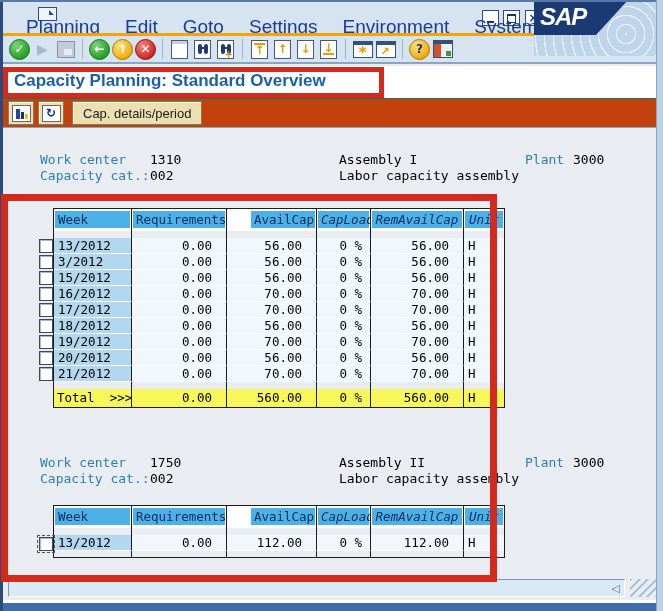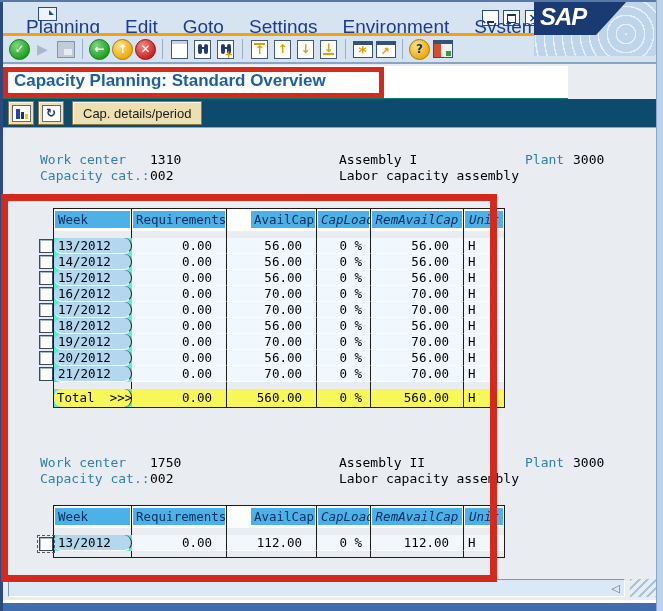--- a/index.html
+++ b/index.html
@@ -69,25 +69,25 @@
   .ic-sess::after{content:"*";position:absolute;left:5px;top:1px;color:#e0a000;
      font:bold 16px "DejaVu Sans",sans-serif;}
   .ic-short::after{content:"↗";position:absolute;left:4px;top:3px;color:#e0a000;
      font:bold 11px "DejaVu Sans",sans-serif;}
   .ic-cust{width:18px;height:16px;border:1px solid #33527a;background:#f0f0f0;
      box-shadow:inset 0 3px 0 #33527a;position:relative;}
   .ic-cust::before{content:"";position:absolute;left:0;top:3px;width:7px;height:13px;background:#d05030;}
   .ic-cust::after{content:"";position:absolute;right:1px;bottom:1px;width:5px;height:5px;background:#3a9a3a;}
 
   
-  #titlerow{left:0;top:66px;width:568px;height:32px;background:#fff;border-bottom:1px solid #0f766e;}
+  #titlerow{left:0;top:66px;width:663px;height:32px;background:#fff;border-bottom:1px solid #0f766e;}
   #page-title{position:absolute;left:14px;top:5px;font:bold 17px "Liberation Sans",sans-serif;color:#1c5fa8;}
 
   
-  #apptb{left:0;top:99px;width:663px;height:29px;background:#0c4a6e;border-bottom:1px solid #8aa4c4;
+  #apptb{left:0;top:99px;width:663px;height:29px;background:#c2410c;border-bottom:1px solid #8aa4c4;
      display:flex;align-items:center;padding-left:8px;box-sizing:border-box;gap:4px;}
   .abtn{height:22px;background:#ece0b2;border:1px solid #8a7a4a;
      box-shadow:inset 1px 1px 0 #fff8e0;display:flex;align-items:center;justify-content:center;cursor:default;}
   .abtn-ic{width:24px;}
   #cap-btn{padding:0 10px;font-size:13px;color:#1a1a1a;margin-left:4px;}
   .ic-chart{width:17px;height:15px;background:#fff;border:1px solid #667;position:relative;}
   .ic-chart::before{content:"";position:absolute;left:3px;bottom:2px;width:4px;height:10px;background:#2244aa;}
   .ic-chart::after{content:"";position:absolute;left:12px;bottom:2px;width:3px;height:5px;background:#e8c80a;}
   .ic-chart .b2{position:absolute;left:8px;bottom:2px;width:3px;height:7px;background:#16307a;}
   .ic-ref{width:17px;height:15px;background:#fff;border:1px solid #667;display:flex;
@@ -108,21 +108,21 @@
   .c:last-child{border-right:none;}
   .hrow{height:22px;}
   .hrow .c{background:#fff;}
   .hs{display:block;margin:2px 1px;height:17px;line-height:17px;background:#4bb1e6;color:#0e2f63;padding:0 3px;}
   .hs-right{margin-left:auto;width:72%;text-align:right;box-sizing:border-box;}
   .hs-center{text-align:center;font-style:italic;}
   .sprow{height:7px;}
   .sprow .c{background:#e9ecf0;}
   .drow{height:16px;line-height:15px;}
   .drow .c{border-bottom:1px solid #fdfdfd;}
-  .cw{background:#b4d7f0;padding-left:4px;border-radius:8px;}
+  .cw{background:#b4d7f0;padding-left:4px;}
   .cn{background:#f0f7fd;text-align:right;padding-right:14px;}
   .clo{background:#f0f7fd;text-align:right;padding-right:8px;}
   .cu{background:#f0f7fd;padding-left:4px;}
   .totrow{height:18px;line-height:17px;}
   .totrow .c{background:#f7f759;}
   .totrow .cw{padding-left:3px;}
 
   .cb{position:absolute;left:7px;width:12px;height:12px;background:#fff;border:1px solid #3a4a5a;
       box-shadow:inset 1px 1px 0 #aab6c2;cursor:default;}
   .cb-focus{outline:1px dashed #555;outline-offset:1px;}
@@ -297,21 +297,21 @@
         </div>
       <div class="trow drow">
           <div class="c cw">13/2012</div>
           <div class="c cn">0.00</div>
           <div class="c cn">56.00</div>
           <div class="c clo">0 %</div>
           <div class="c cn">56.00</div>
           <div class="c cu">H</div>
         </div>
       <div class="trow drow">
-          <div class="c cw">14/2012</div>
+          <div class="c cw">3/2012</div>
           <div class="c cn">0.00</div>
           <div class="c cn">56.00</div>
           <div class="c clo">0 %</div>
           <div class="c cn">56.00</div>
           <div class="c cu">H</div>
         </div>
       <div class="trow drow">
           <div class="c cw">15/2012</div>
           <div class="c cn">0.00</div>
           <div class="c cn">56.00</div>

